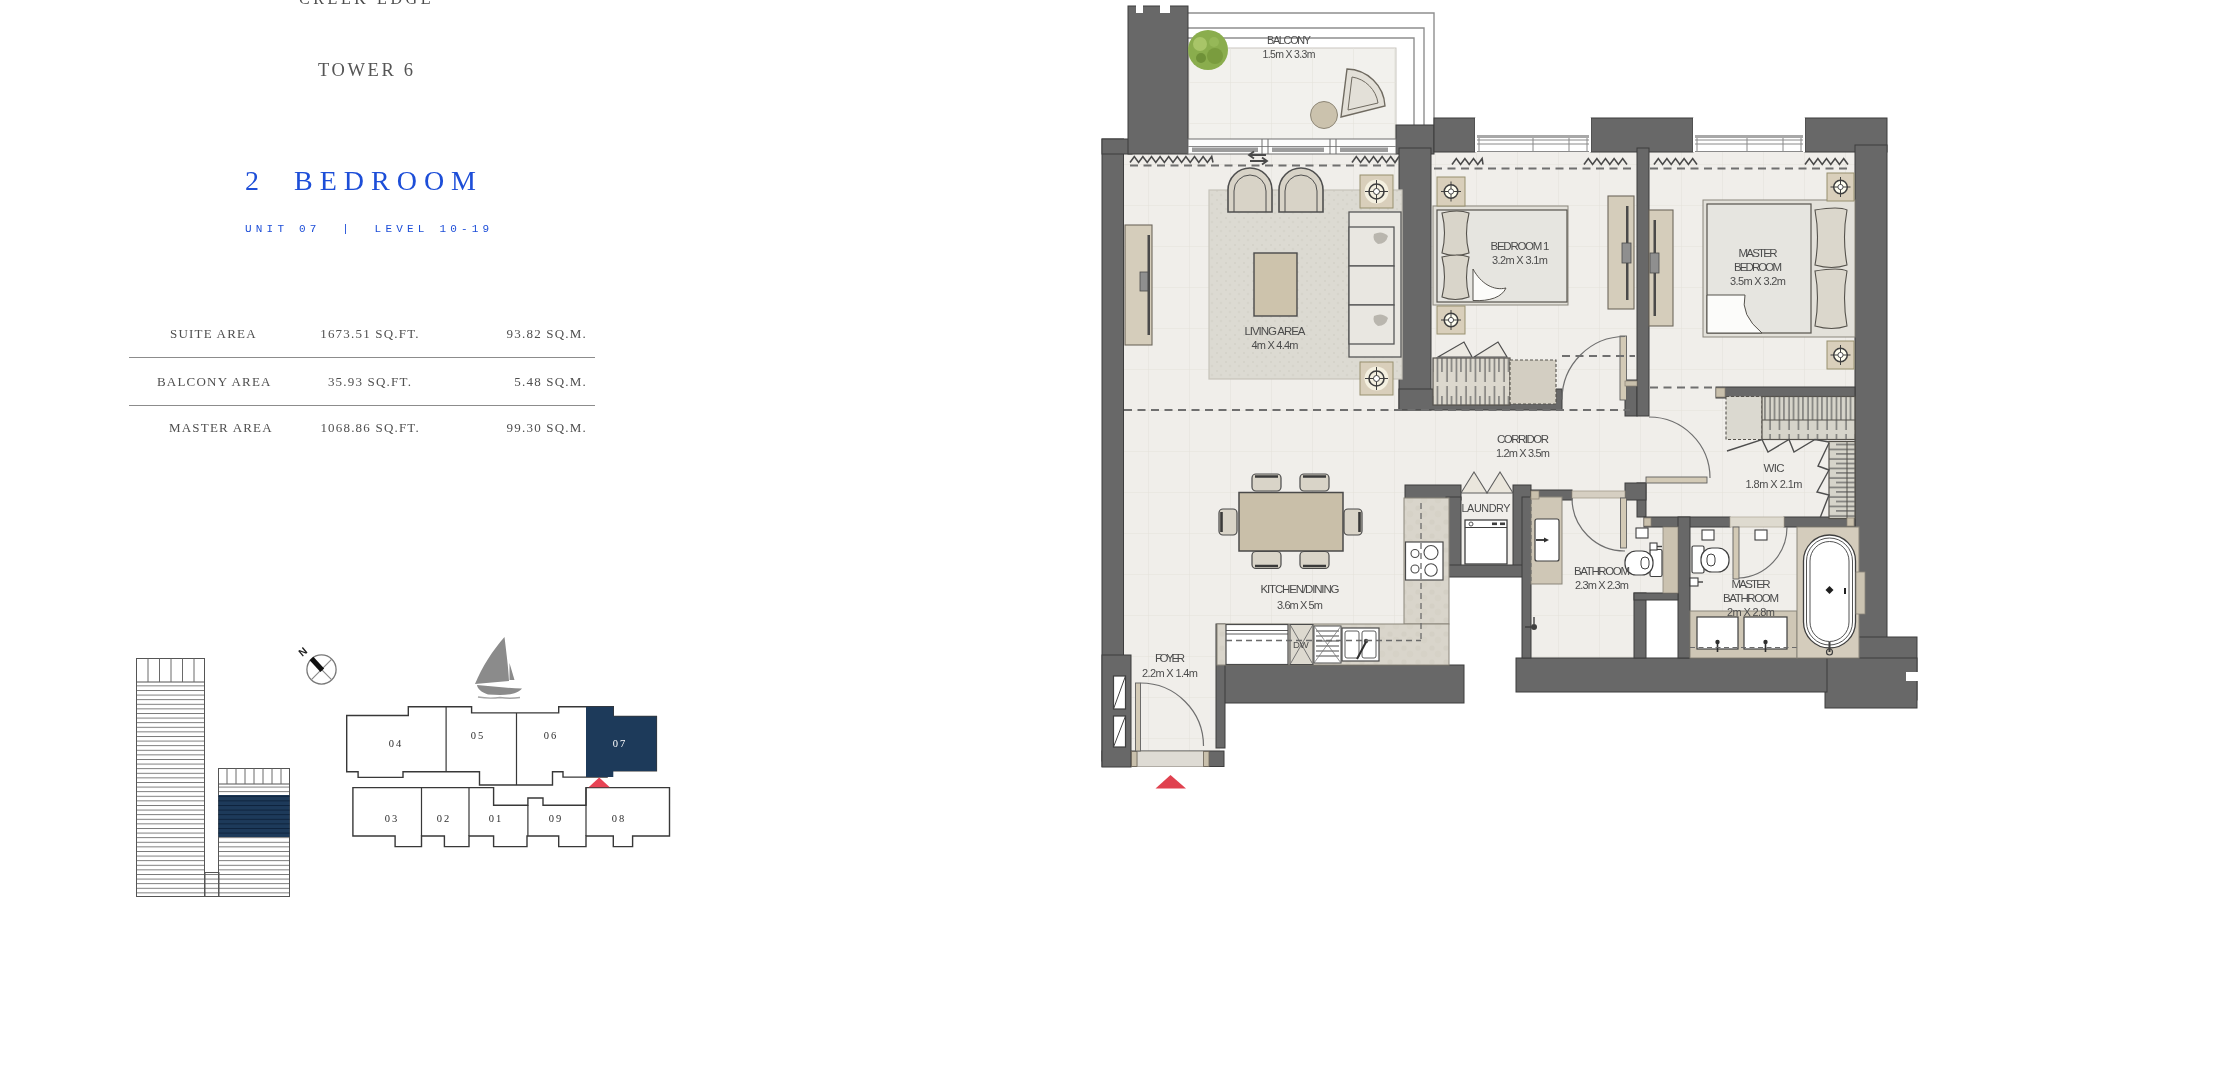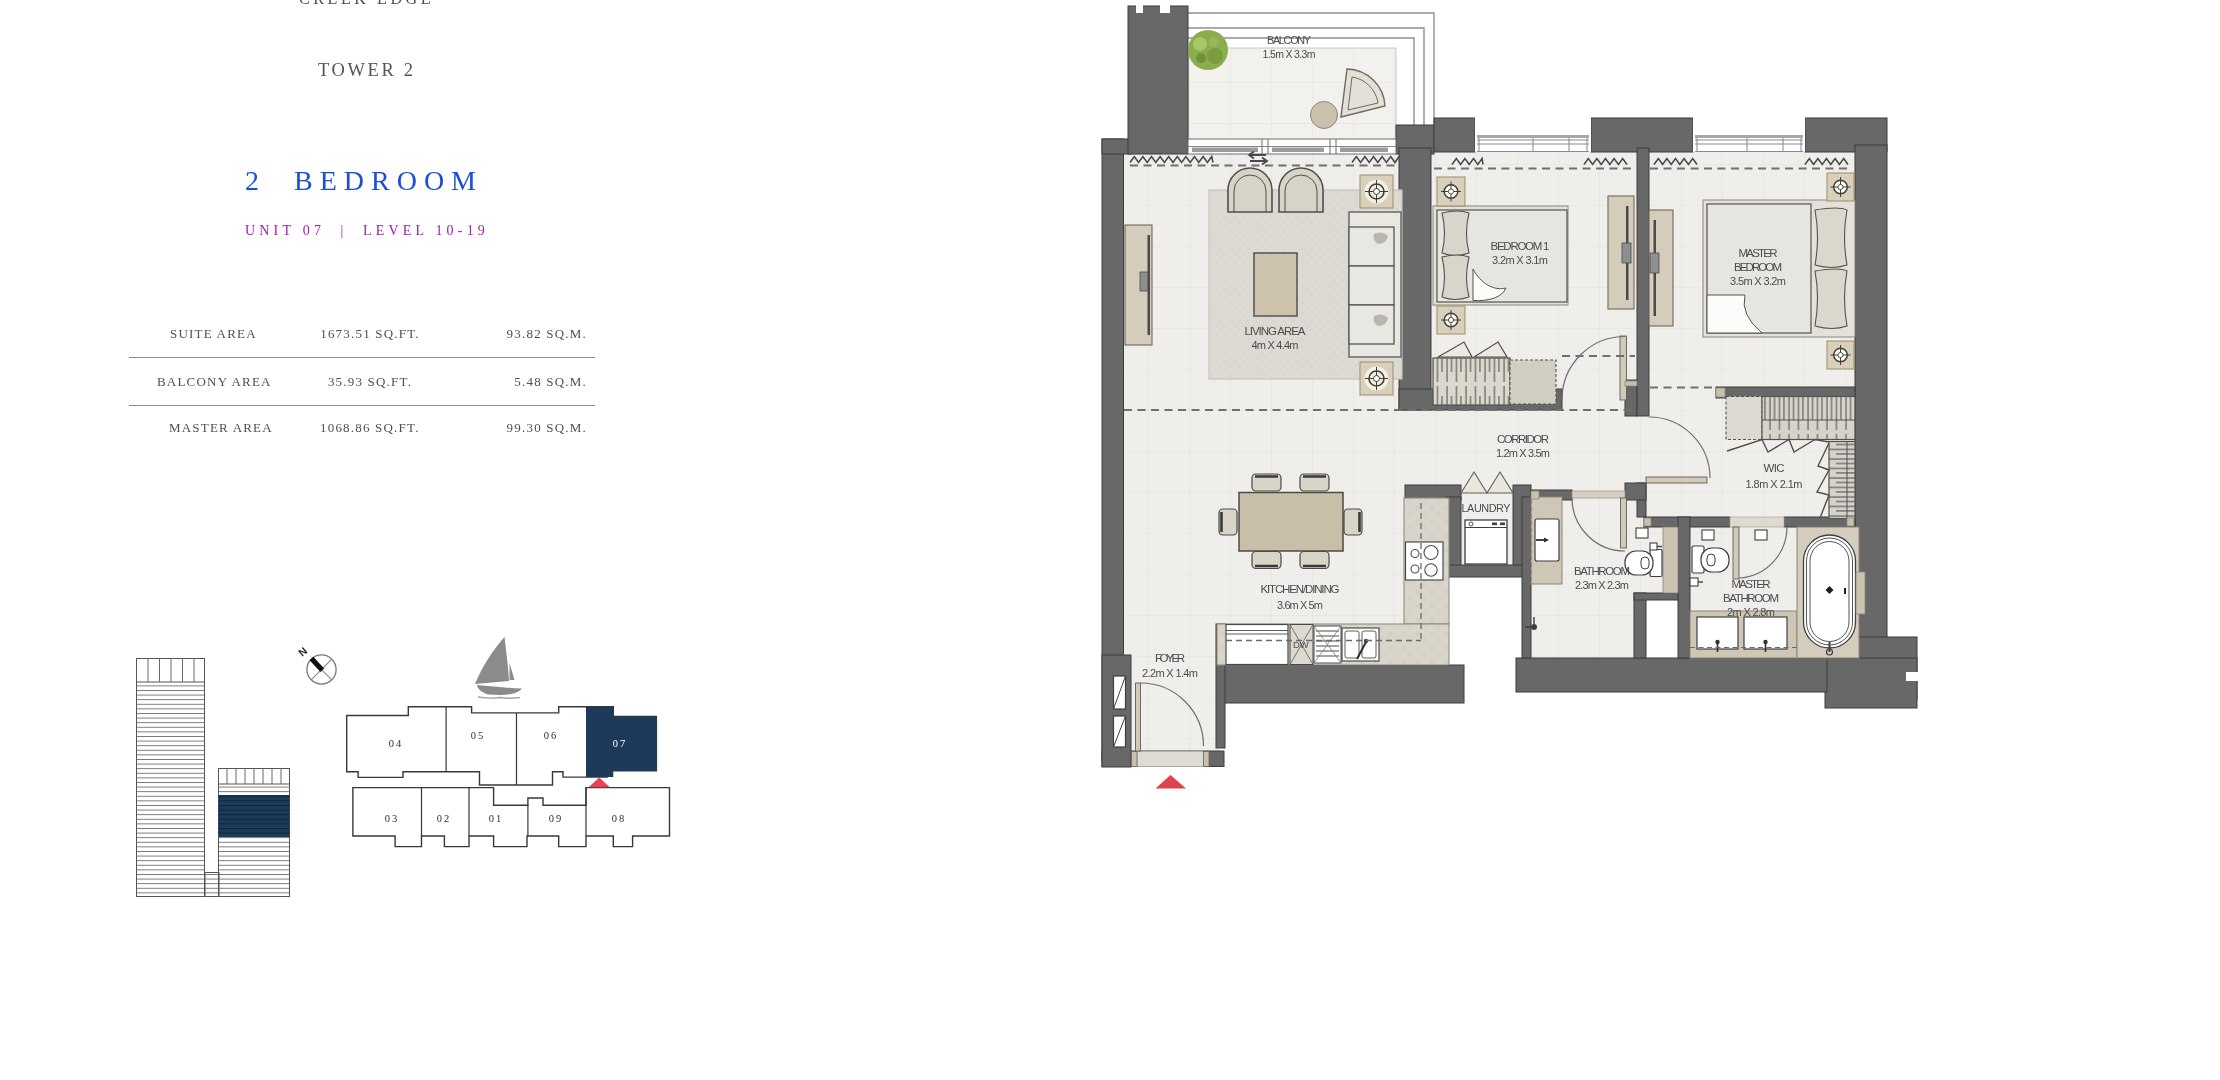--- a/index.html
+++ b/index.html
@@ -8,42 +8,42 @@
   .abs{position:absolute;}
 </style>
 </head>
 <body>
 <div id="page">
 
   <div class="abs" style="left:299px;top:0;width:160px;height:4px;overflow:hidden;">
     <div style="position:absolute;left:0;top:-10.5px;font-size:16px;letter-spacing:3.6px;color:#4c4c4c;white-space:nowrap;">CREEK EDGE</div>
   </div>
 
-  <div class="abs" style="left:318px;top:60px;font-size:18.5px;letter-spacing:2.6px;color:#555;">TOWER 2</div>
+  <div class="abs" style="left:318px;top:60px;font-size:18.5px;letter-spacing:2.6px;color:#555;">TOWER 6</div>
 
   <div class="abs" style="left:245px;top:165px;font-size:28px;letter-spacing:7px;color:#1d4ed8;">2&nbsp; BEDROOM</div>
 
-  <div class="abs" style="left:245px;top:223px;font-size:14px;letter-spacing:4.2px;color:#a21caf;">UNIT 07&nbsp; |&nbsp; LEVEL 10-19</div>
+  <div class="abs" style="left:245px;top:223px;font-size:11px;letter-spacing:4.2px;color:#1d4ed8;font-family:Liberation Mono, monospace;">UNIT 07&nbsp; |&nbsp; LEVEL 10-19</div>
 
   <div class="abs" style="left:129px;top:300px;width:466px;font-size:13px;color:#4f4f4f;">
 
     <div style="position:absolute;left:41px;top:26px;letter-spacing:1.2px;">SUITE AREA</div>
     <div style="position:absolute;left:191px;top:26px;width:100px;text-align:center;letter-spacing:1.2px;">1673.51 SQ.FT.</div>
     <div style="position:absolute;left:352px;top:26px;width:106px;text-align:right;letter-spacing:1.2px;">93.82 SQ.M.</div>
 
     <div style="position:absolute;left:0px;top:57px;width:466px;height:1px;background:#8c8c8c;"></div>
 
     <div style="position:absolute;left:28px;top:74px;letter-spacing:1.2px;">BALCONY AREA</div>
     <div style="position:absolute;left:191px;top:74px;width:100px;text-align:center;letter-spacing:1.2px;">35.93 SQ.FT.</div>
     <div style="position:absolute;left:352px;top:74px;width:106px;text-align:right;letter-spacing:1.2px;">5.48 SQ.M.</div>
 
     <div style="position:absolute;left:0px;top:105px;width:466px;height:1px;background:#8c8c8c;"></div>
 
     <div style="position:absolute;left:40px;top:120px;letter-spacing:1.2px;">MASTER AREA</div>
-    <div style="position:absolute;left:191px;top:120px;width:100px;text-align:left;letter-spacing:1.2px;">1068.86 SQ.FT.</div>
+    <div style="position:absolute;left:191px;top:120px;width:100px;text-align:right;letter-spacing:1.2px;">1068.86 SQ.FT.</div>
     <div style="position:absolute;left:352px;top:120px;width:106px;text-align:right;letter-spacing:1.2px;">99.30 SQ.M.</div>
   </div>
 
   <svg class="abs" style="left:130px;top:630px;" width="545" height="270" viewBox="130 630 545 270" fill="none">
     <defs>
       <pattern id="hlines" width="8" height="4.6" patternUnits="userSpaceOnUse">
         <path d="M0 0.5H8" stroke="#686868" stroke-width="0.9"></path>
       </pattern>
       <pattern id="hlinesN" width="8" height="4.6" patternUnits="userSpaceOnUse">
         <path d="M0 0.5H8" stroke="#0c2038" stroke-width="0.9"></path>

